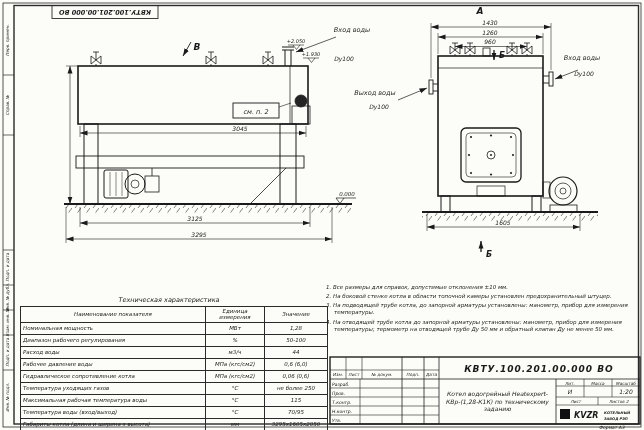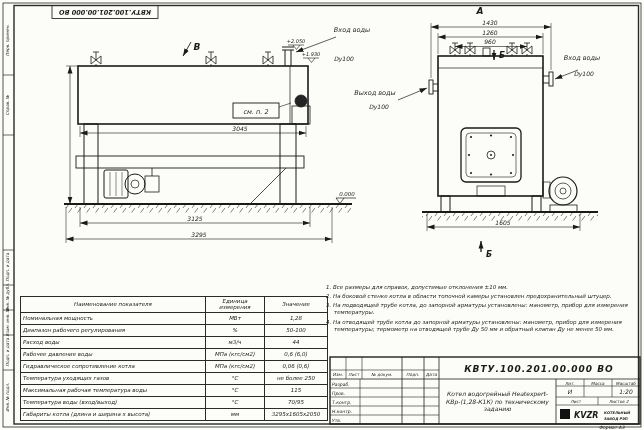--- a/index.html
+++ b/index.html
@@ -230,20 +230,21 @@
 <div class="tb-title">Котел водогрейный Heatexpert-КВр-(1,28-К1К) по техническому заданию</div>
 
 <div class="notes">
   <div class="note">1.  Все размеры для справок, допустимые отклонения ±10 мм.</div>
   <div class="note">2.  На боковой стенке котла в области топочной камеры установлен предохранительный штуцер.</div>
   <div class="note">3.  На подводящей трубе котла, до запорной арматуры установлены: манометр, прибор для измерения температуры.</div>
   <div class="note">4.  На отводящей трубе котла до запорной арматуры установлены: манометр, прибор для измерения температуры; термометр на отводящей трубе Ду 50 мм и обратный клапан Ду не менее 50 мм.</div>
 </div>
 
 <div class="tech">
+  <div class="tech-title">Техническая характеристика</div>
   <table>
     <tbody>
       <tr>
         <td class="c-name hdr">Наименование показателя</td>
         <td class="c-unit">Единица измерения</td>
         <td class="c-val">Значение</td>
       </tr>
       <tr>
         <td class="c-name">Номинальная мощность</td>
         <td class="c-unit">МВт</td>

